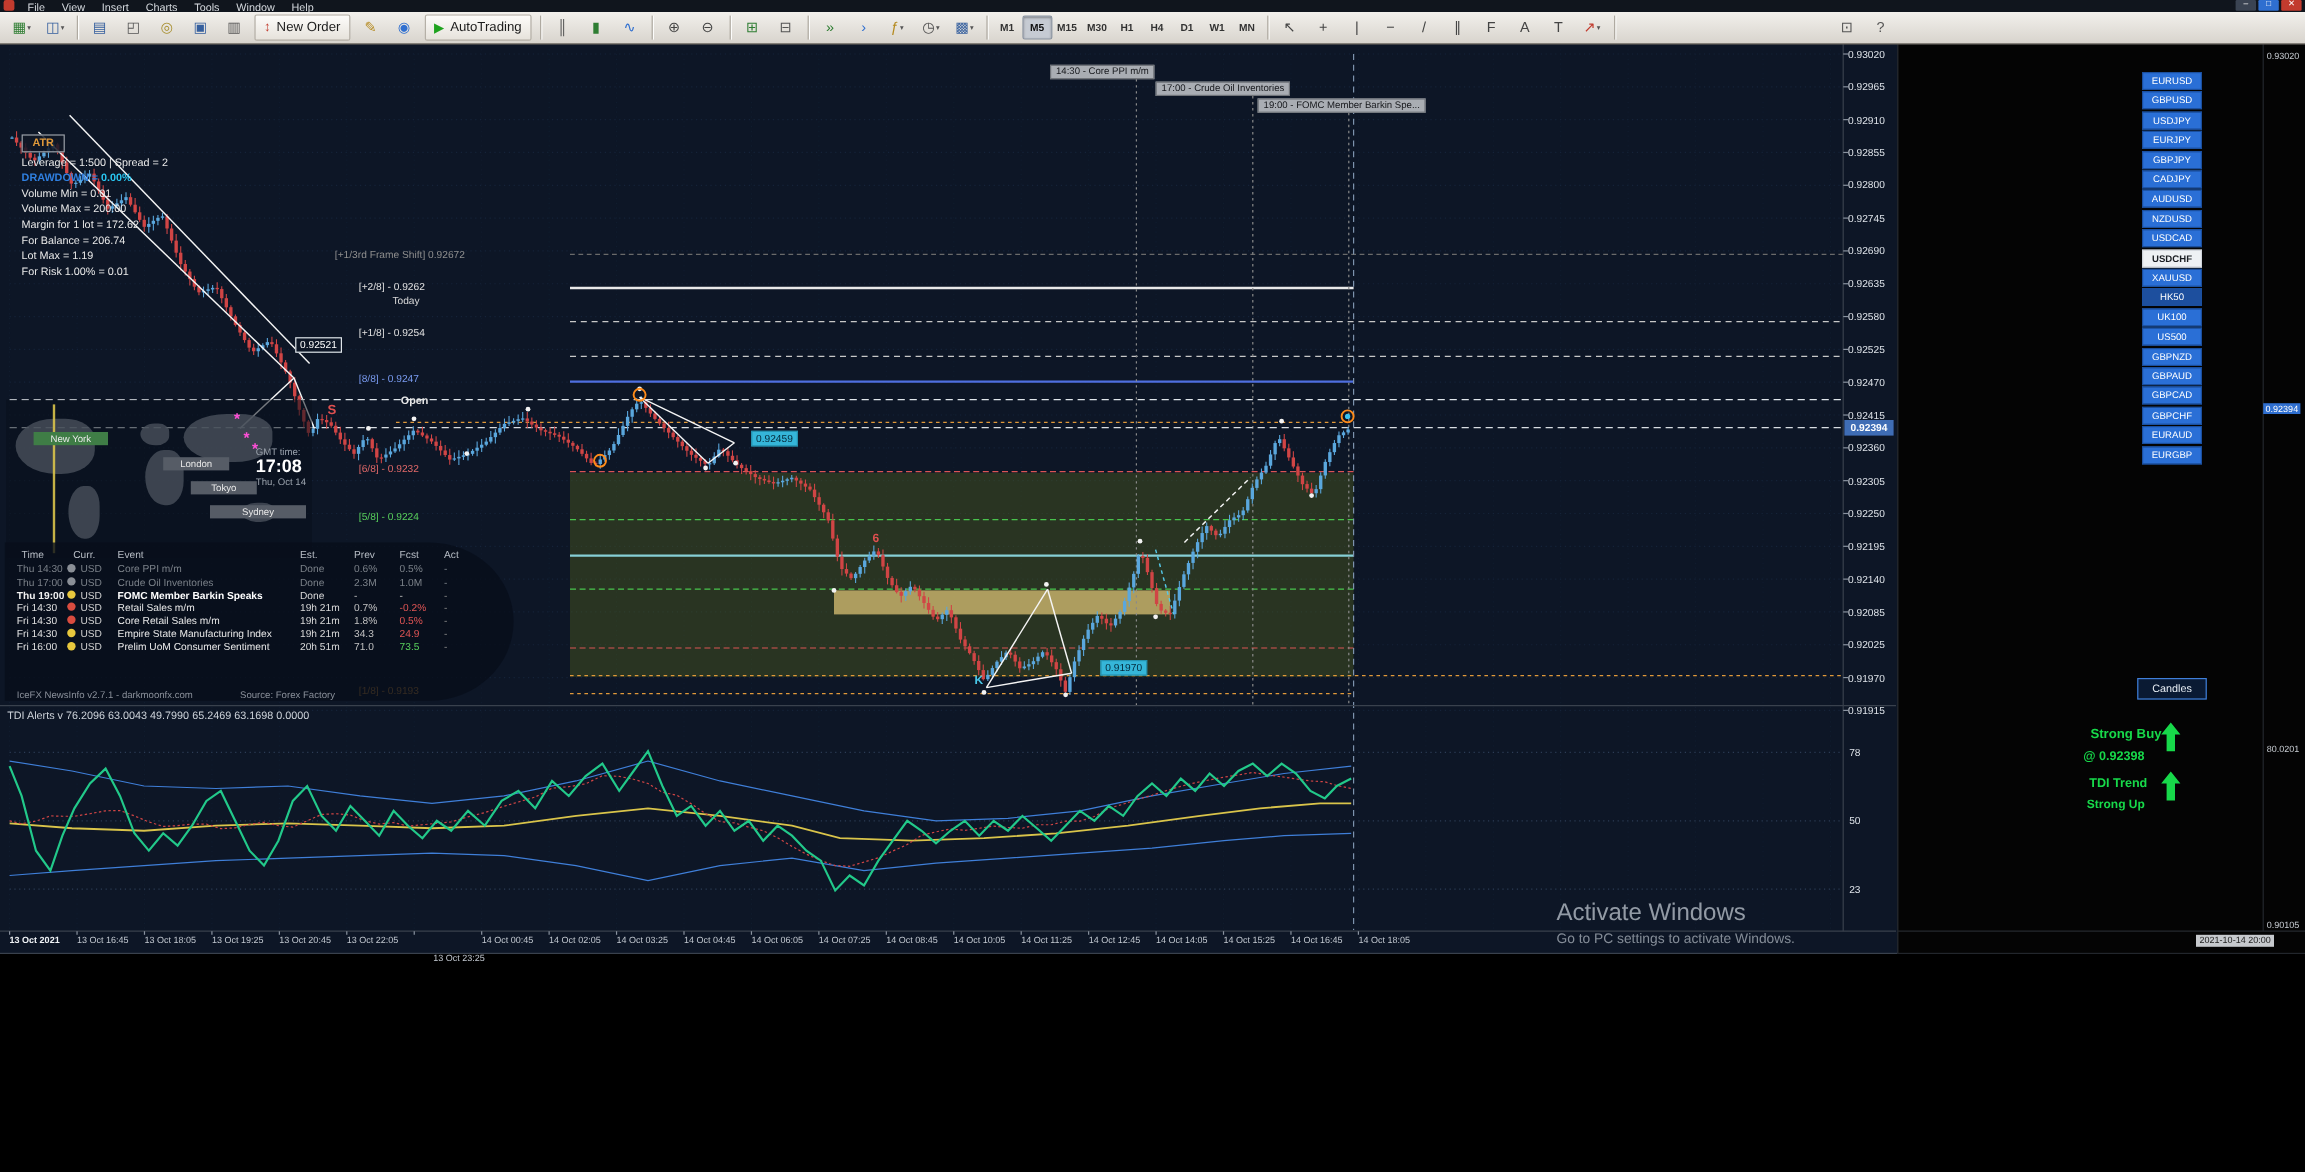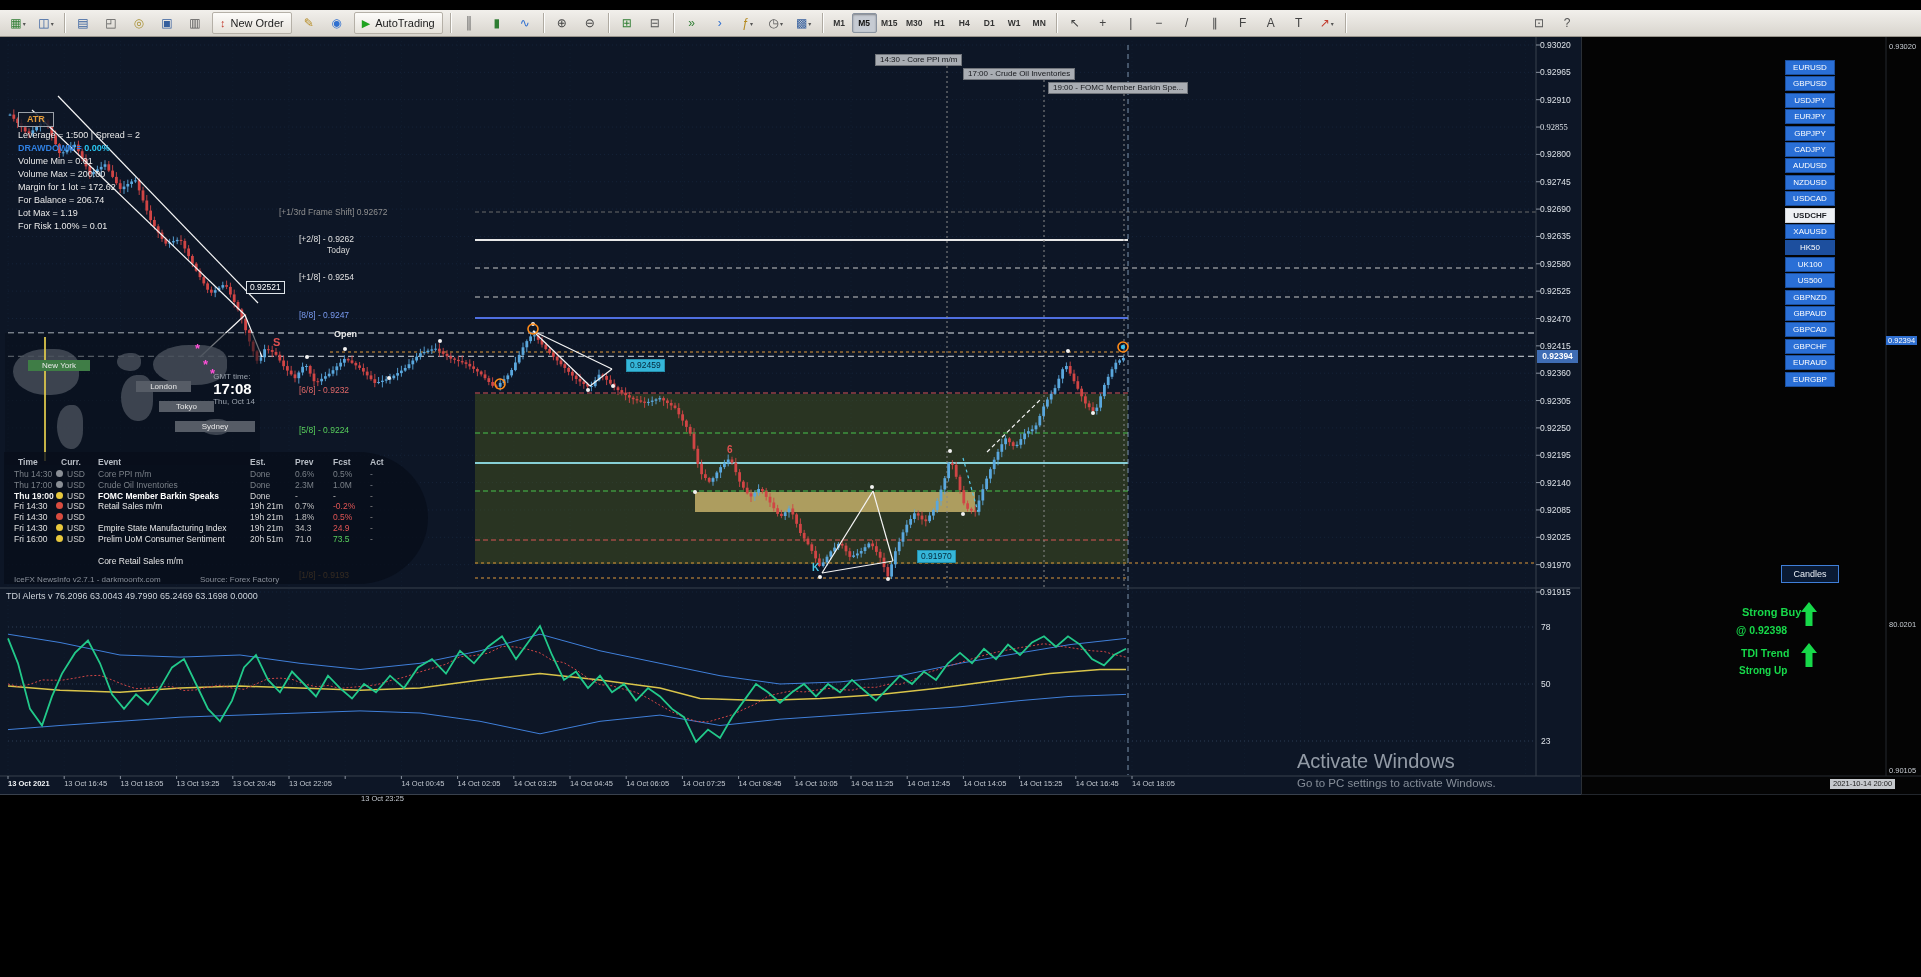--- a/index.html
+++ b/index.html
@@ -54,21 +54,21 @@
   .sessline{position:absolute;left:39px;top:4px;width:2px;height:124px;background:#d9c44a;opacity:.9;z-index:2;}
   .sess{position:absolute;height:11px;font-size:8px;color:#e8e8e8;background:#565c66;text-align:center;line-height:11px;z-index:3;}
   .sess.active{background:#3f7d46;}
   .pink{position:absolute;color:#ff4fd8;font-size:13px;font-weight:bold;z-index:3;line-height:8px;}
   .gmt{position:absolute;right:5px;top:39px;z-index:3;}
   .gmt-label,.gmt-date{font-size:8px;color:#9aa2ac;}
   .gmt-time{font-size:15px;font-weight:bold;color:#fff;line-height:16px;}
   .news{position:absolute;left:4px;top:452px;width:424px;height:132px;background:rgba(8,14,26,.8);
         border-radius:0 70px 70px 0/0 66px 66px 0;z-index:5;font-size:8.5px;}
   .ncell{position:absolute;white-space:nowrap;color:#d8d8d8;}
-  .nhead{color:#b8bec6;font-weight:bold;}
+  .nhead{color:#b8bec6;font-weight:normal;}
   .ncirc{position:absolute;width:7px;height:7px;border-radius:50%;}
   .nfoot{position:absolute;top:123px;font-size:8px;color:#8a909a;white-space:nowrap;}
   .tdi-title{position:absolute;left:6px;top:591px;font-size:9px;color:#cdd3da;z-index:4;white-space:nowrap;}
   .tdi-lab{position:absolute;left:1541px;font-size:8.5px;color:#dde2e8;z-index:4;}
   .wm1{position:absolute;left:1297px;top:750px;font-size:20px;color:#aab2bc;opacity:.85;z-index:7;}
   .wm2{position:absolute;left:1297px;top:777px;font-size:11.5px;color:#99a1ab;opacity:.85;z-index:7;}
   .sym{position:absolute;left:1785px;width:48px;height:13px;background:#2a6fd6;border:1px solid #1b4f9e;color:#fff;
        font-size:8px;text-align:center;line-height:13px;z-index:6;}
   .sym.active{background:#eef1f4;color:#1a1d22;font-weight:bold;border-color:#cfd4da;}
   .sym.dark{background:#1d4f9e;}
@@ -77,20 +77,37 @@
   .sig{position:absolute;color:#17d94a;font-weight:bold;z-index:6;white-space:nowrap;}
   .uparrow{position:absolute;z-index:6;}
   .rlab{position:absolute;left:1889px;font-size:7.5px;color:#c8cdd3;z-index:6;white-space:nowrap;}
   .rlab.hl{background:#2f6fd0;color:#fff;padding:0 2px;left:1886px;}
   .tstamp{position:absolute;left:1830px;top:779px;background:#c6c9cd;color:#222;font-size:7.5px;line-height:10px;padding:0 3px;z-index:6;}
 </style>
 </head>
 <body>
 
 <div class="stage" id="stage">
+  <div class="menubar">
+    <div class="app-icon"></div>
+    <div id="menu-items" style="display:flex">
+        <div class="menu-item">File</div>
+        <div class="menu-item">View</div>
+        <div class="menu-item">Insert</div>
+        <div class="menu-item">Charts</div>
+        <div class="menu-item">Tools</div>
+        <div class="menu-item">Window</div>
+        <div class="menu-item">Help</div>
+      </div>
+    <div class="win-controls" id="win-controls">
+        <div class="winbtn">–</div>
+        <div class="winbtn restore">□</div>
+        <div class="winbtn close">✕</div>
+      </div>
+  </div>
 
   <div class="toolbar" id="toolbar">
       <div style="display: flex; align-items: center;">
         <div class="tbtn">
           <span style="color: rgb(46, 125, 50);">▦</span>
           <span class="caret">▾</span>
         </div>
         <div class="tbtn">
           <span style="color: rgb(53, 95, 158);">◫</span>
           <span class="caret">▾</span>
@@ -1070,21 +1087,21 @@
           <div class="ncell" style="left: 94px; top: 49.4px; color: rgb(232, 232, 232);">Retail Sales m/m</div>
           <div class="ncell" style="left: 246px; top: 49.4px; color: rgb(216, 216, 216);">19h 21m</div>
           <div class="ncell" style="left: 291px; top: 49.4px; color: rgb(192, 192, 192);">0.7%</div>
           <div class="ncell" style="left: 329px; top: 49.4px; color: rgb(224, 85, 85);">-0.2%</div>
           <div class="ncell" style="left: 366px; top: 49.4px; color: rgb(136, 136, 136);">-</div>
         </div>
         <div>
           <div class="ncell" style="left: 10px; top: 60.2px; color: rgb(224, 224, 224);">Fri 14:30</div>
           <div class="ncirc" style="left: 52px; top: 61.2px; background: rgb(217, 76, 63);"></div>
           <div class="ncell" style="left: 63px; top: 60.2px; color: rgb(208, 208, 208);">USD</div>
-          <div class="ncell" style="left: 94px; top: 60.2px; color: rgb(232, 232, 232); margin-top: 44px;">Core Retail Sales m/m</div>
+          <div class="ncell" style="left: 94px; top: 60.2px; color: rgb(232, 232, 232);">Core Retail Sales m/m</div>
           <div class="ncell" style="left: 246px; top: 60.2px; color: rgb(216, 216, 216);">19h 21m</div>
           <div class="ncell" style="left: 291px; top: 60.2px; color: rgb(192, 192, 192);">1.8%</div>
           <div class="ncell" style="left: 329px; top: 60.2px; color: rgb(224, 85, 85);">0.5%</div>
           <div class="ncell" style="left: 366px; top: 60.2px; color: rgb(136, 136, 136);">-</div>
         </div>
         <div>
           <div class="ncell" style="left: 10px; top: 71px; color: rgb(224, 224, 224);">Fri 14:30</div>
           <div class="ncirc" style="left: 52px; top: 72px; background: rgb(232, 200, 61);"></div>
           <div class="ncell" style="left: 63px; top: 71px; color: rgb(208, 208, 208);">USD</div>
           <div class="ncell" style="left: 94px; top: 71px; color: rgb(232, 232, 232);">Empire State Manufacturing Index</div>
@@ -1153,21 +1170,21 @@
     <svg width="18" height="26">
         <path d="M9 1 L17 11 L12.5 11 L12.5 25 L5.5 25 L5.5 11 L1 11 Z" fill="#17d94a"></path>
       </svg>
   </div>
   <div class="tstamp">2021-10-14 20:00</div>
 
   <div id="overlays">
       <div class="pricelab" style="top: 40px;">0.93020</div>
       <div class="pricelab" style="top: 67.35px;">0.92965</div>
       <div class="pricelab" style="top: 94.7px;">0.92910</div>
-      <div class="pricelab" style="top: 122.05px; font-family: Liberation Serif, serif;">0.92855</div>
+      <div class="pricelab" style="top: 122.05px;">0.92855</div>
       <div class="pricelab" style="top: 149.4px;">0.92800</div>
       <div class="pricelab" style="top: 176.75px;">0.92745</div>
       <div class="pricelab" style="top: 204.1px;">0.92690</div>
       <div class="pricelab" style="top: 231.45px;">0.92635</div>
       <div class="pricelab" style="top: 258.8px;">0.92580</div>
       <div class="pricelab" style="top: 286.15px;">0.92525</div>
       <div class="pricelab" style="top: 313.5px;">0.92470</div>
       <div class="pricelab" style="top: 340.85px;">0.92415</div>
       <div class="pricelab" style="top: 368.2px;">0.92360</div>
       <div class="pricelab" style="top: 395.55px;">0.92305</div>

